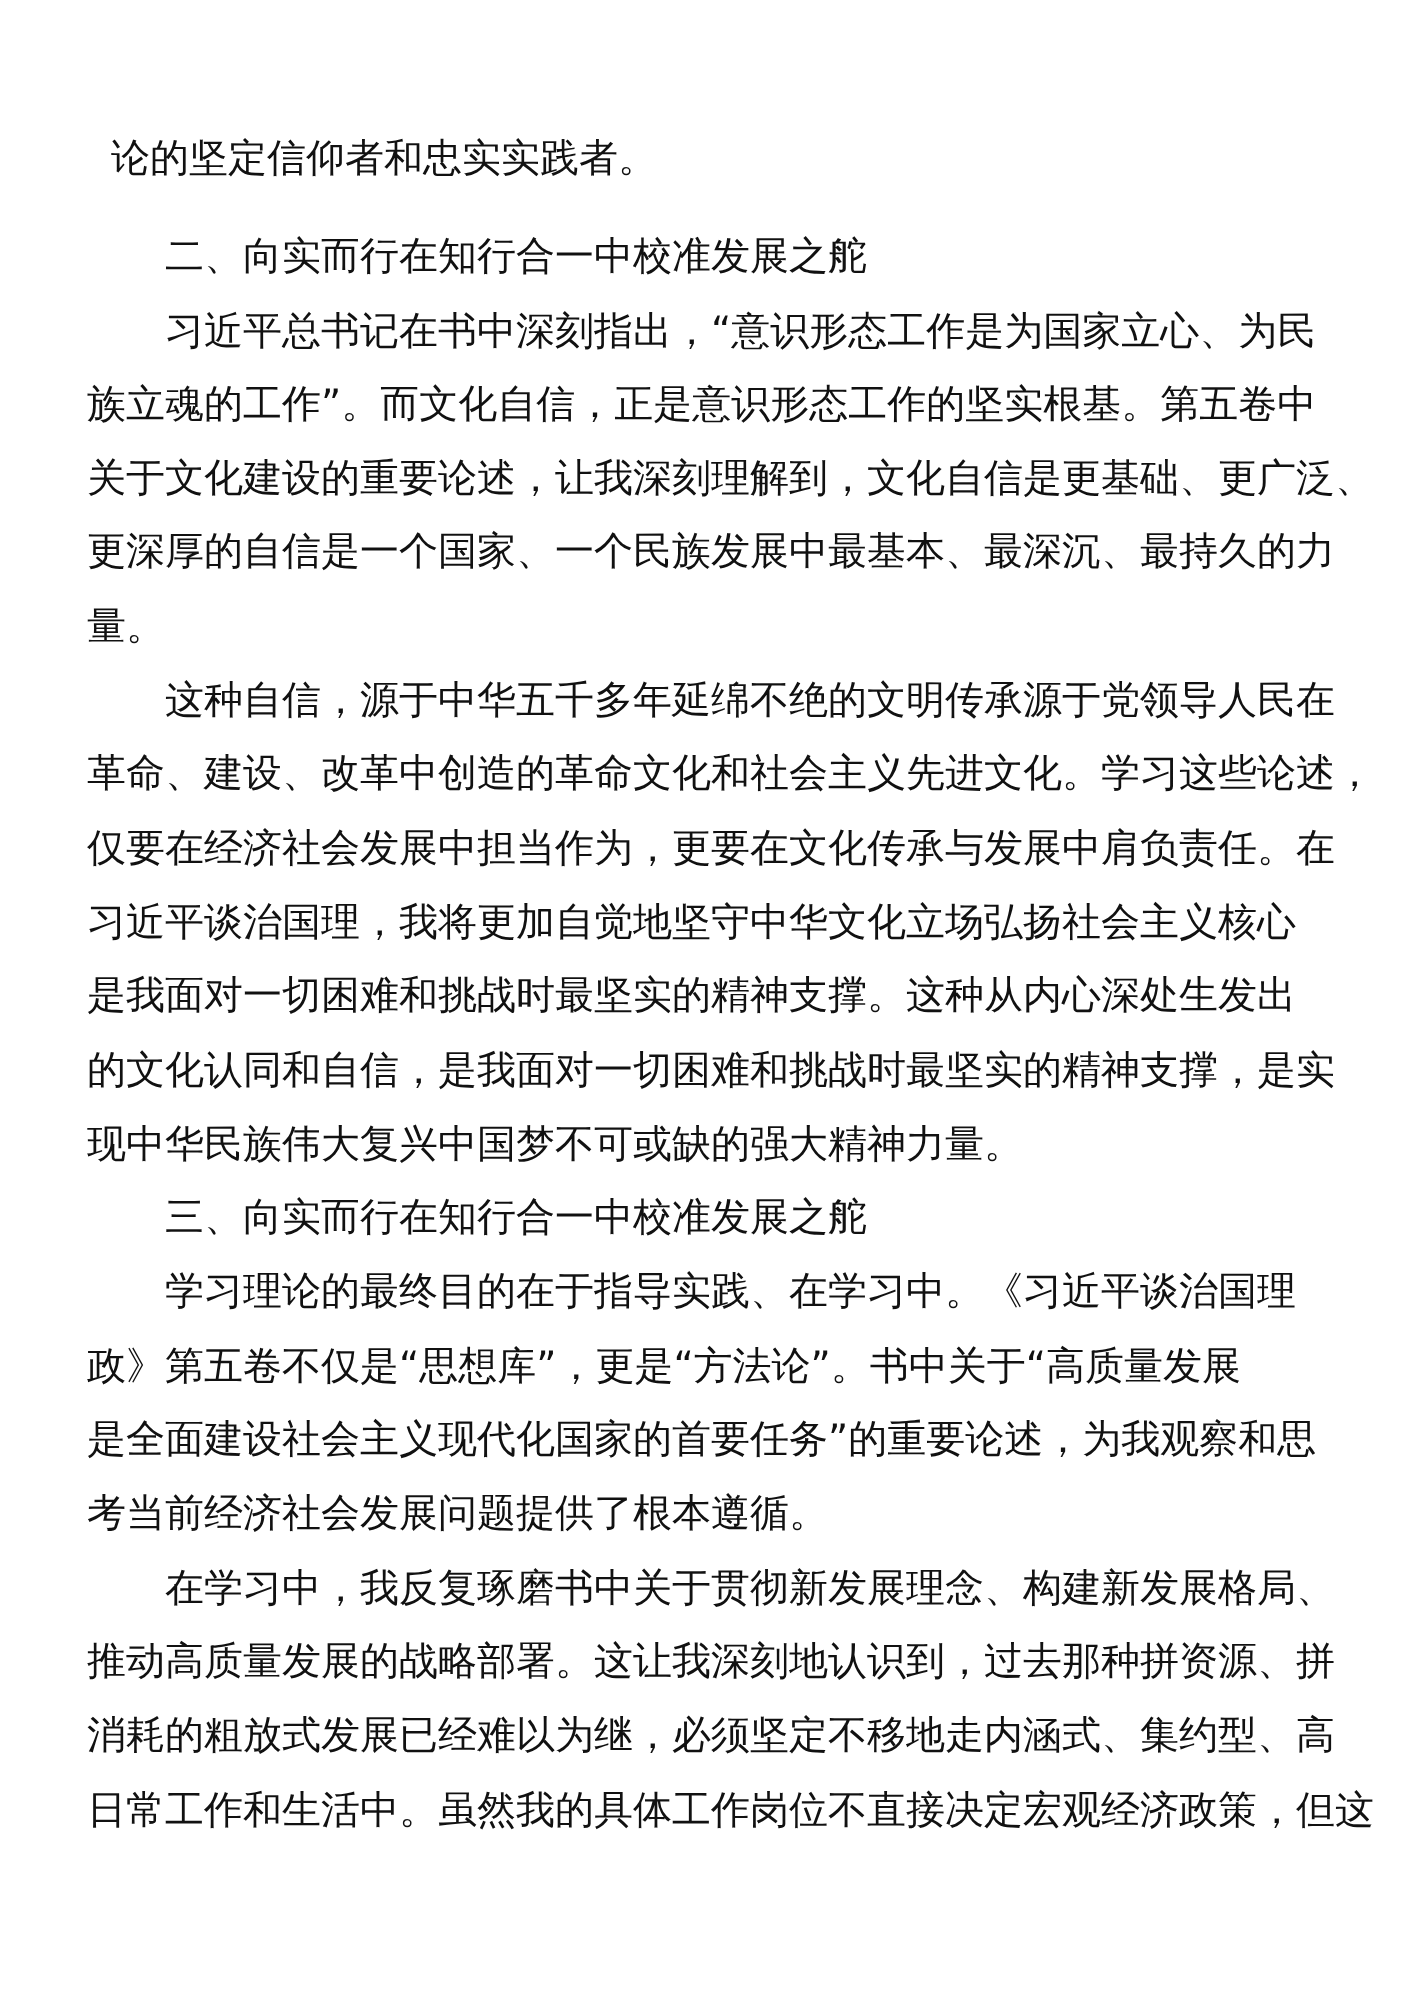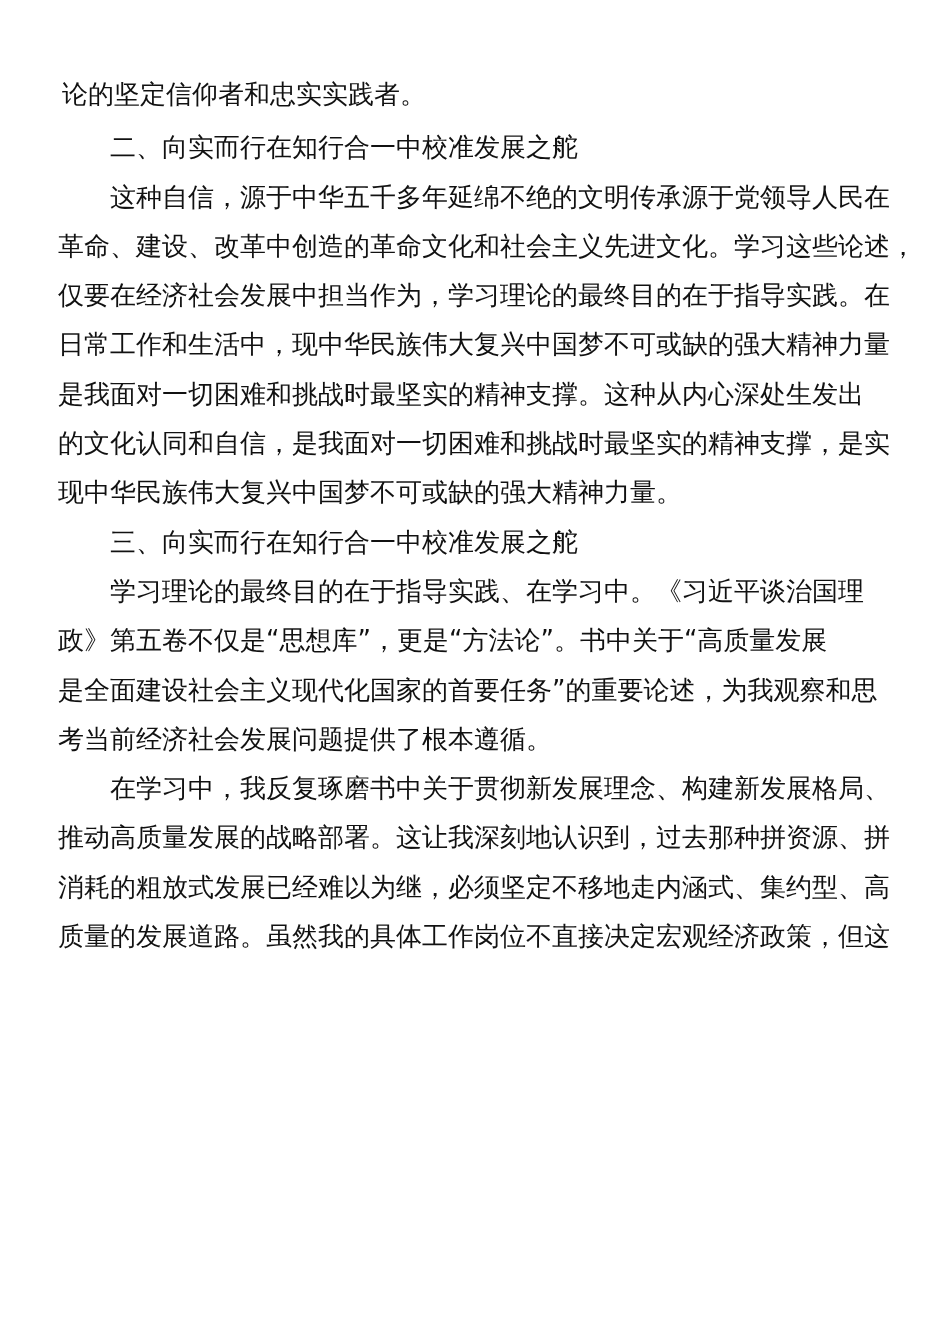--- a/index.html
+++ b/index.html
@@ -18,21 +18,21 @@
       left: 58px;
       top: 66px;
       width: 838px;
       color: #111111;
       font-family: "DejaVu Sans", "Liberation Sans", sans-serif;
       font-size: 26px;
       line-height: 49.3px;
       letter-spacing: 0px;
     }
     .para {
-      margin: 4px;
+      margin: 16px;
       padding: 0;
       text-indent: 0;
       text-align: justify;
       text-justify: inter-character;
       word-break: break-all;
     }
     .heading {
       margin: 0;
       text-indent: 52px;
     }
@@ -42,47 +42,54 @@
 
 <div class="page">
   <p class="para">
     <span>论的坚定信仰者和忠实实践者。</span>
   </p>
 
   <p class="heading">
     <span>二、向实而行在知行合一中校准发展之舵</span>
   </p>
 
+  <div>
+    <div class="line" style="padding-left:52px">习近平总书记在书中深刻指出，“意识形态工作是为国家立心、为民</div>
+    <div class="line">族立魂的工作”。而文化自信，正是意识形态工作的坚实根基。第五卷中</div>
+    <div class="line">关于文化建设的重要论述，让我深刻理解到，文化自信是更基础、更广泛、</div>
+    <div class="line">更深厚的自信是一个国家、一个民族发展中最基本、最深沉、最持久的力</div>
+    <div class="line">量。</div>
+  </div>
 
   <div>
     <div class="line" style="padding-left:52px">这种自信，源于中华五千多年延绵不绝的文明传承源于党领导人民在</div>
     <div class="line">革命、建设、改革中创造的革命文化和社会主义先进文化。学习这些论述，</div>
-    <div class="line">仅要在经济社会发展中担当作为，学习理论的最终目的在于指导实践。在</div>
-    <div class="line">日常工作和生活中，现中华民族伟大复兴中国梦不可或缺的强大精神力量</div>
+    <div class="line">仅要在经济社会发展中担当作为，更要在文化传承与发展中肩负责任。在</div>
+    <div class="line">习近平谈治国理，我将更加自觉地坚守中华文化立场弘扬社会主义核心</div>
     <div class="line">是我面对一切困难和挑战时最坚实的精神支撑。这种从内心深处生发出</div>
     <div class="line">的文化认同和自信，是我面对一切困难和挑战时最坚实的精神支撑，是实</div>
     <div class="line">现中华民族伟大复兴中国梦不可或缺的强大精神力量。</div>
   </div>
 
   <p class="heading">
     <span>三、向实而行在知行合一中校准发展之舵</span>
   </p>
 
   <div>
     <div class="line" style="padding-left:52px">学习理论的最终目的在于指导实践、在学习中。《习近平谈治国理</div>
     <div class="line">政》第五卷不仅是“思想库”，更是“方法论”。书中关于“高质量发展</div>
     <div class="line">是全面建设社会主义现代化国家的首要任务”的重要论述，为我观察和思</div>
     <div class="line">考当前经济社会发展问题提供了根本遵循。</div>
   </div>
 
   <div>
     <div class="line" style="padding-left:52px">在学习中，我反复琢磨书中关于贯彻新发展理念、构建新发展格局、</div>
     <div class="line">推动高质量发展的战略部署。这让我深刻地认识到，过去那种拼资源、拼</div>
     <div class="line">消耗的粗放式发展已经难以为继，必须坚定不移地走内涵式、集约型、高</div>
-    <div class="line">质量的发展道路。虽然我的具体工作岗位不直接决定宏观经济政策，但这</div>
+    <div class="line">日常工作和生活中。虽然我的具体工作岗位不直接决定宏观经济政策，但这</div>
   </div>
 </div>
 
 <style>
   .line {
     white-space: nowrap;
     overflow: visible;
     height: 49.3px;
   }
 </style>

